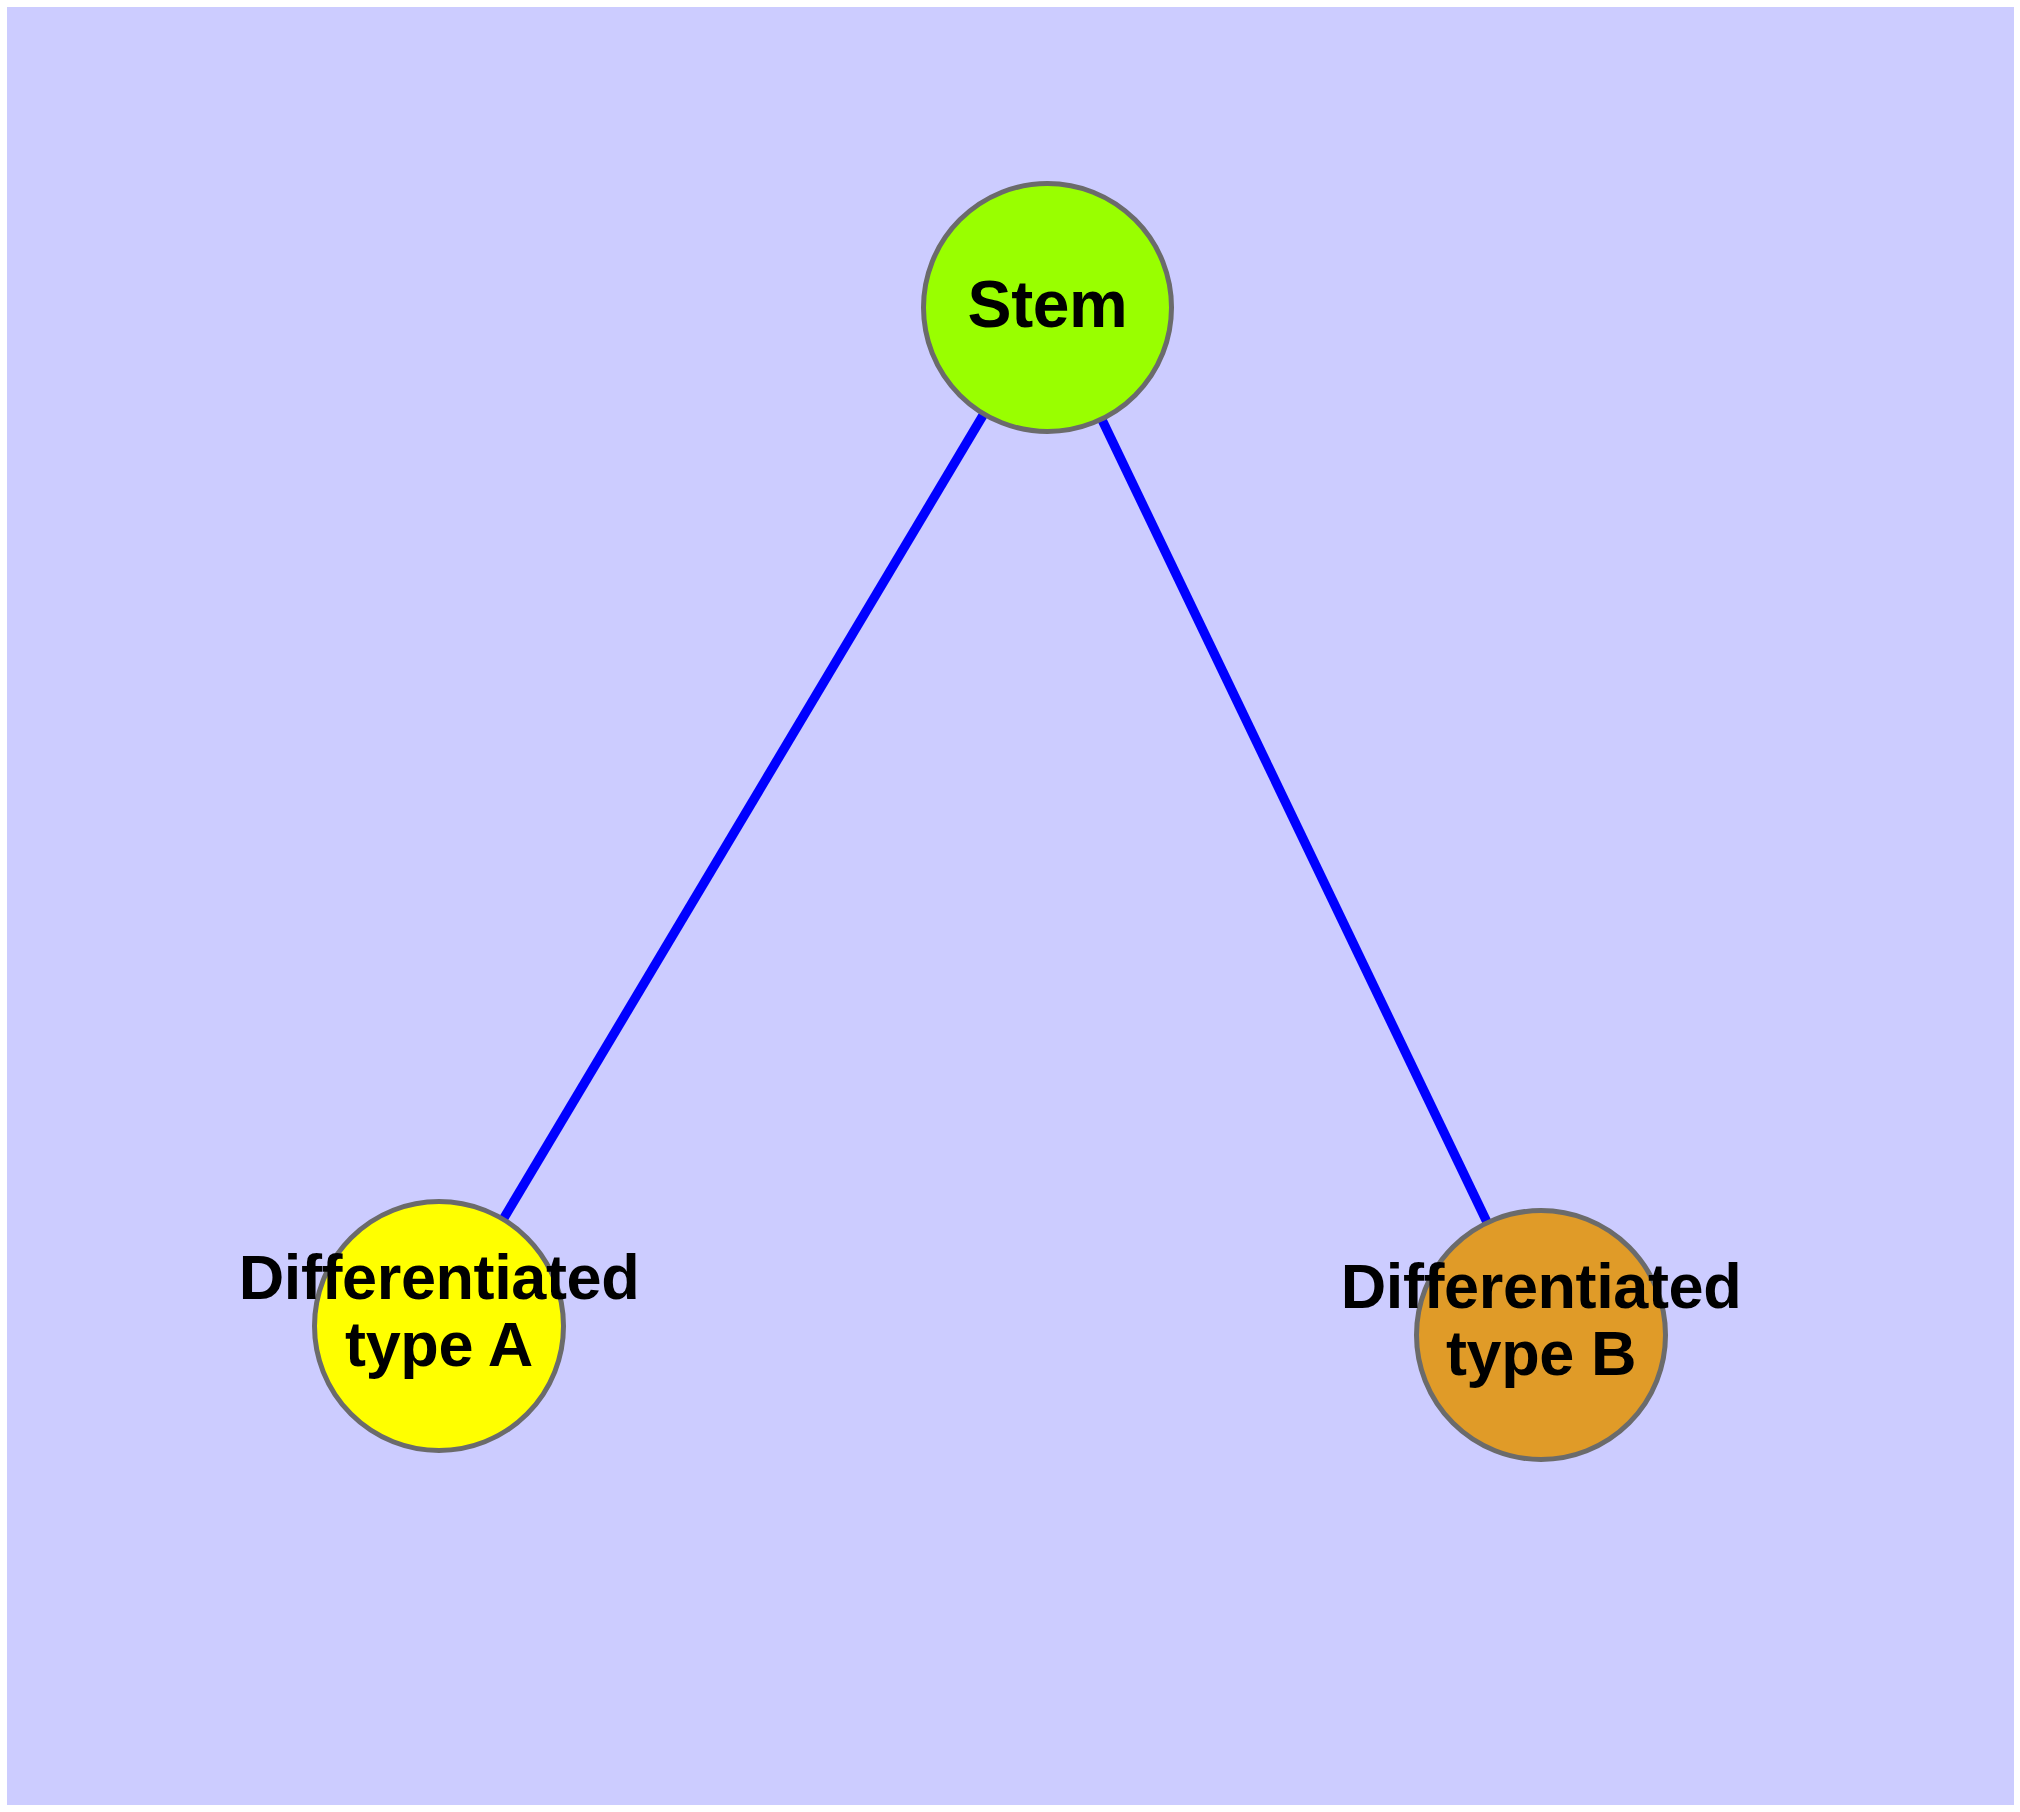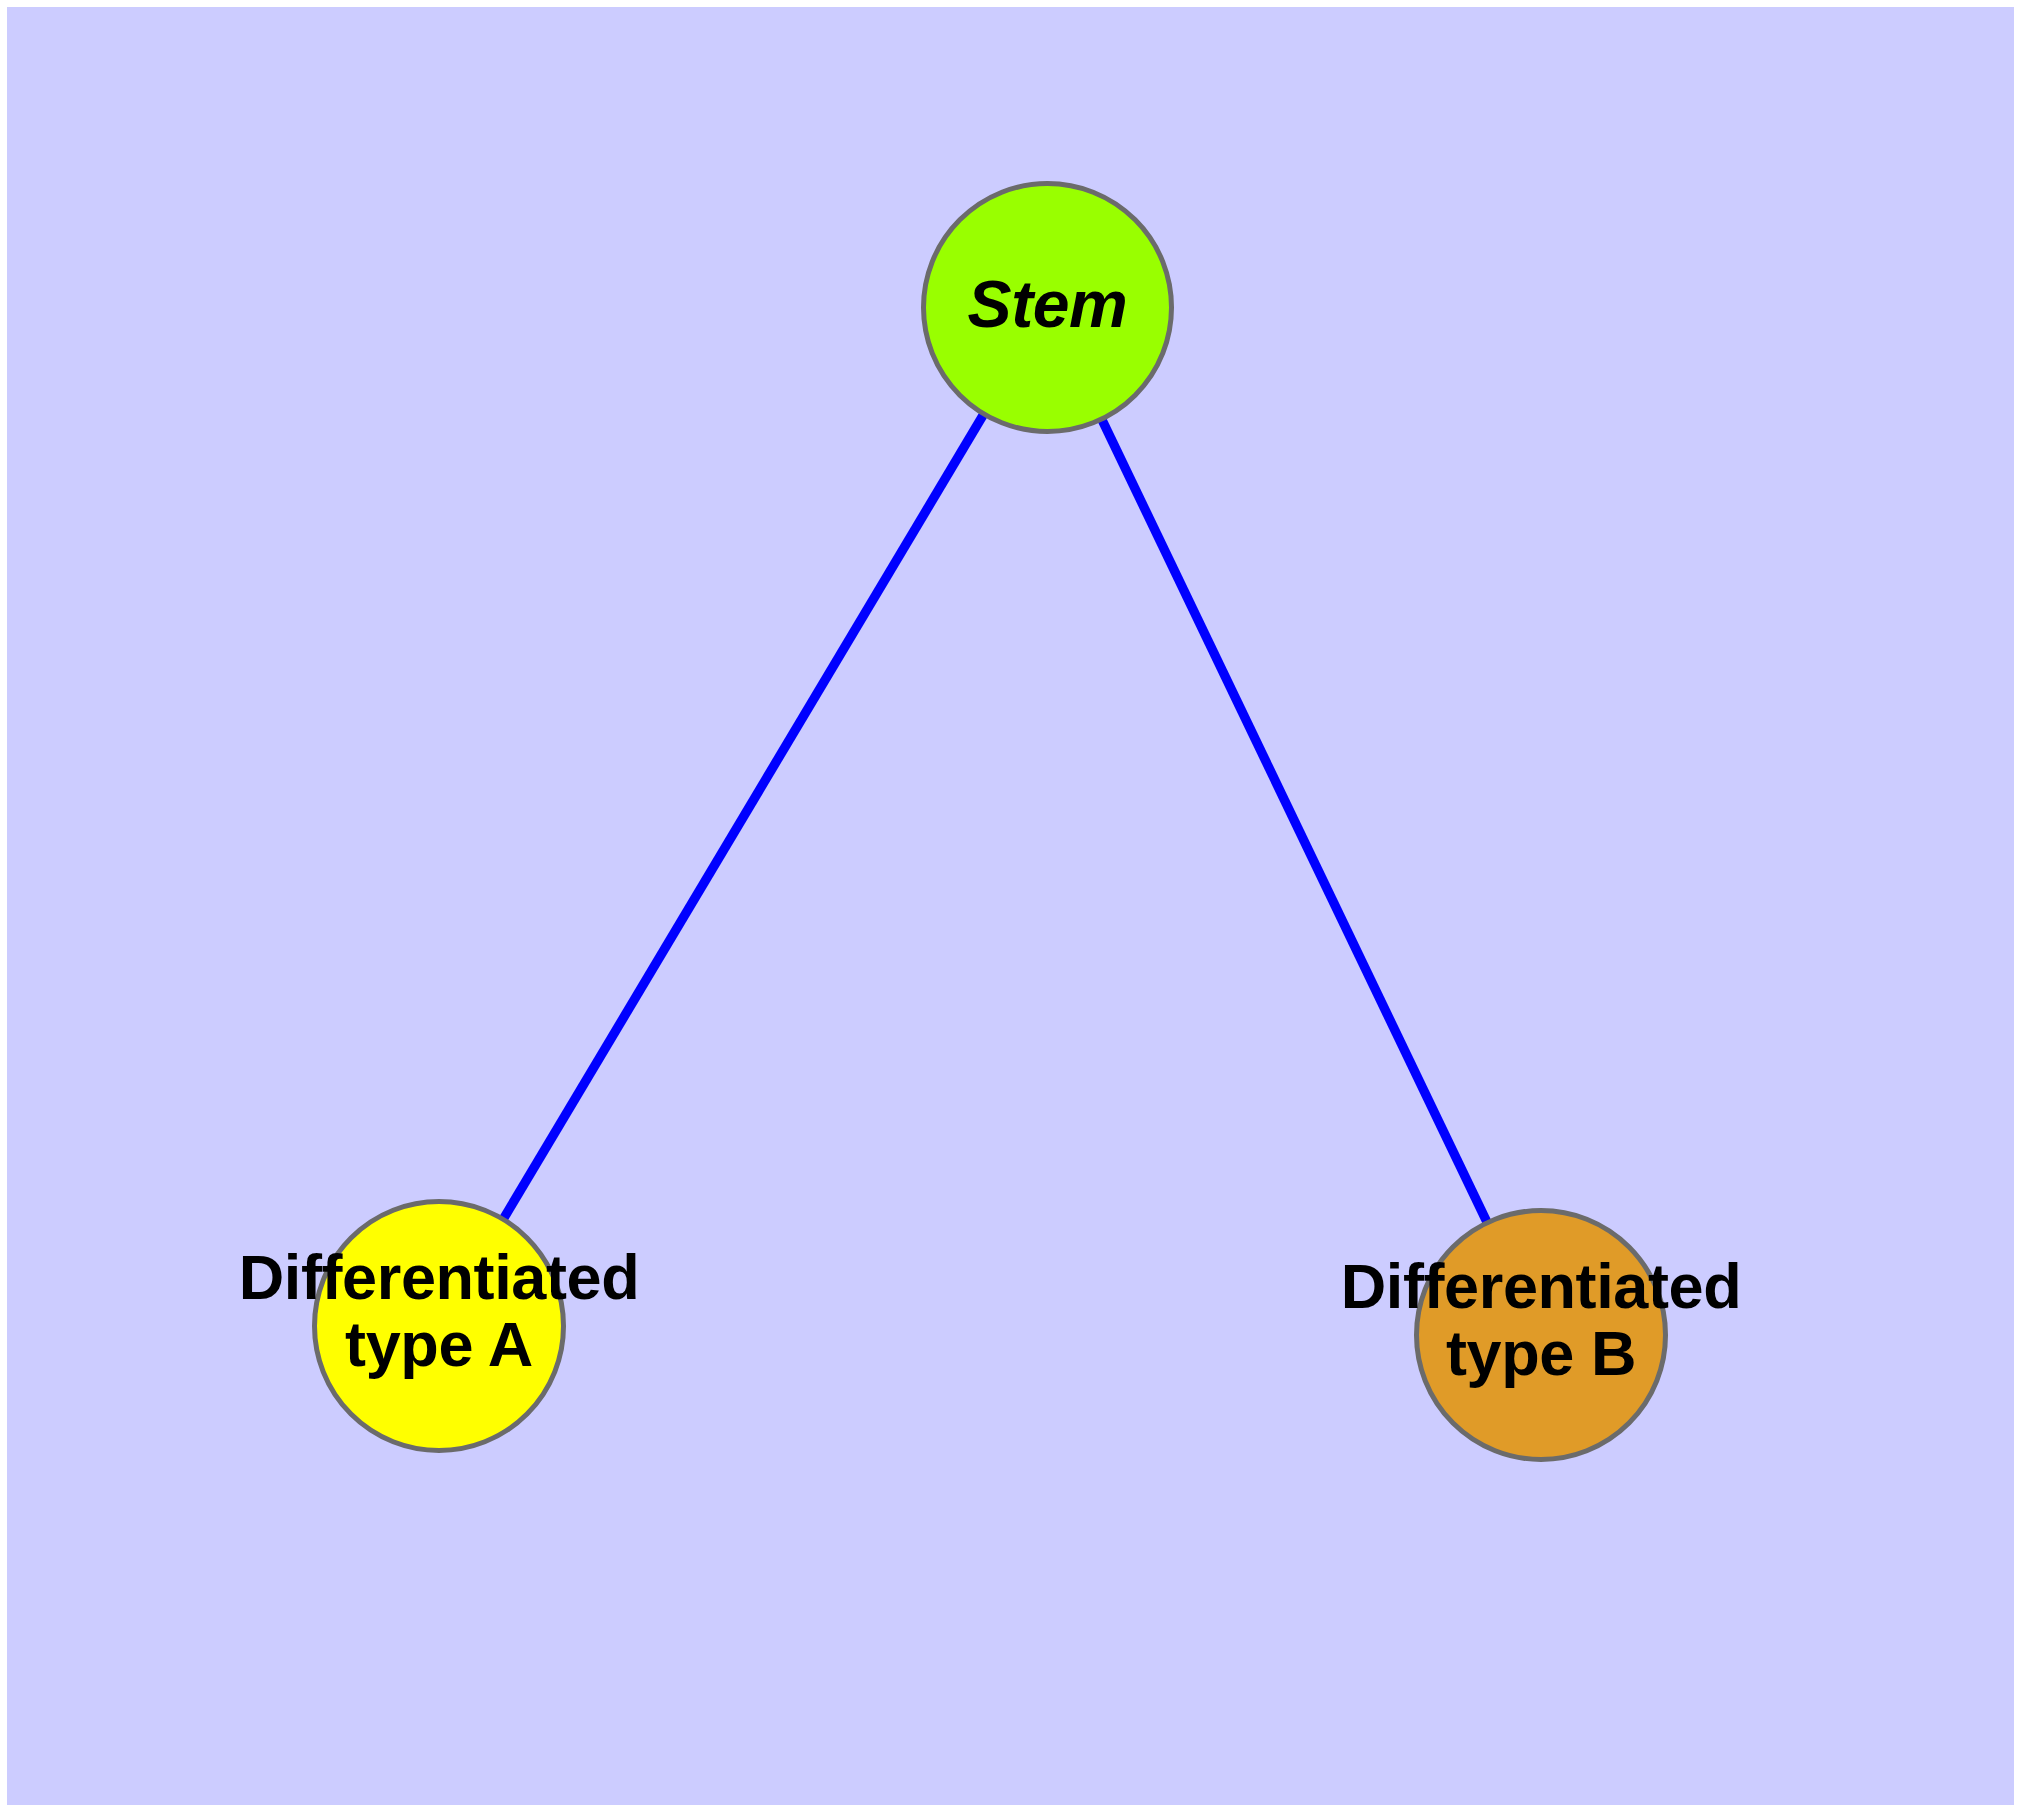--- a/index.html
+++ b/index.html
@@ -63,21 +63,20 @@
     top: 181px;
     width: 253px;
     height: 253px;
     background: #99ff00;
   }
   #label-stem {
     left: 793px;
     top: 270px;
     width: 509px;
     font-size: 66px;
-    font-style: italic;
   }
   #node-diff-a {
     left: 312px;
     top: 1199px;
     width: 254px;
     height: 254px;
     background: #ffff00;
   }
   #label-diff-a {
     left: 100px;

